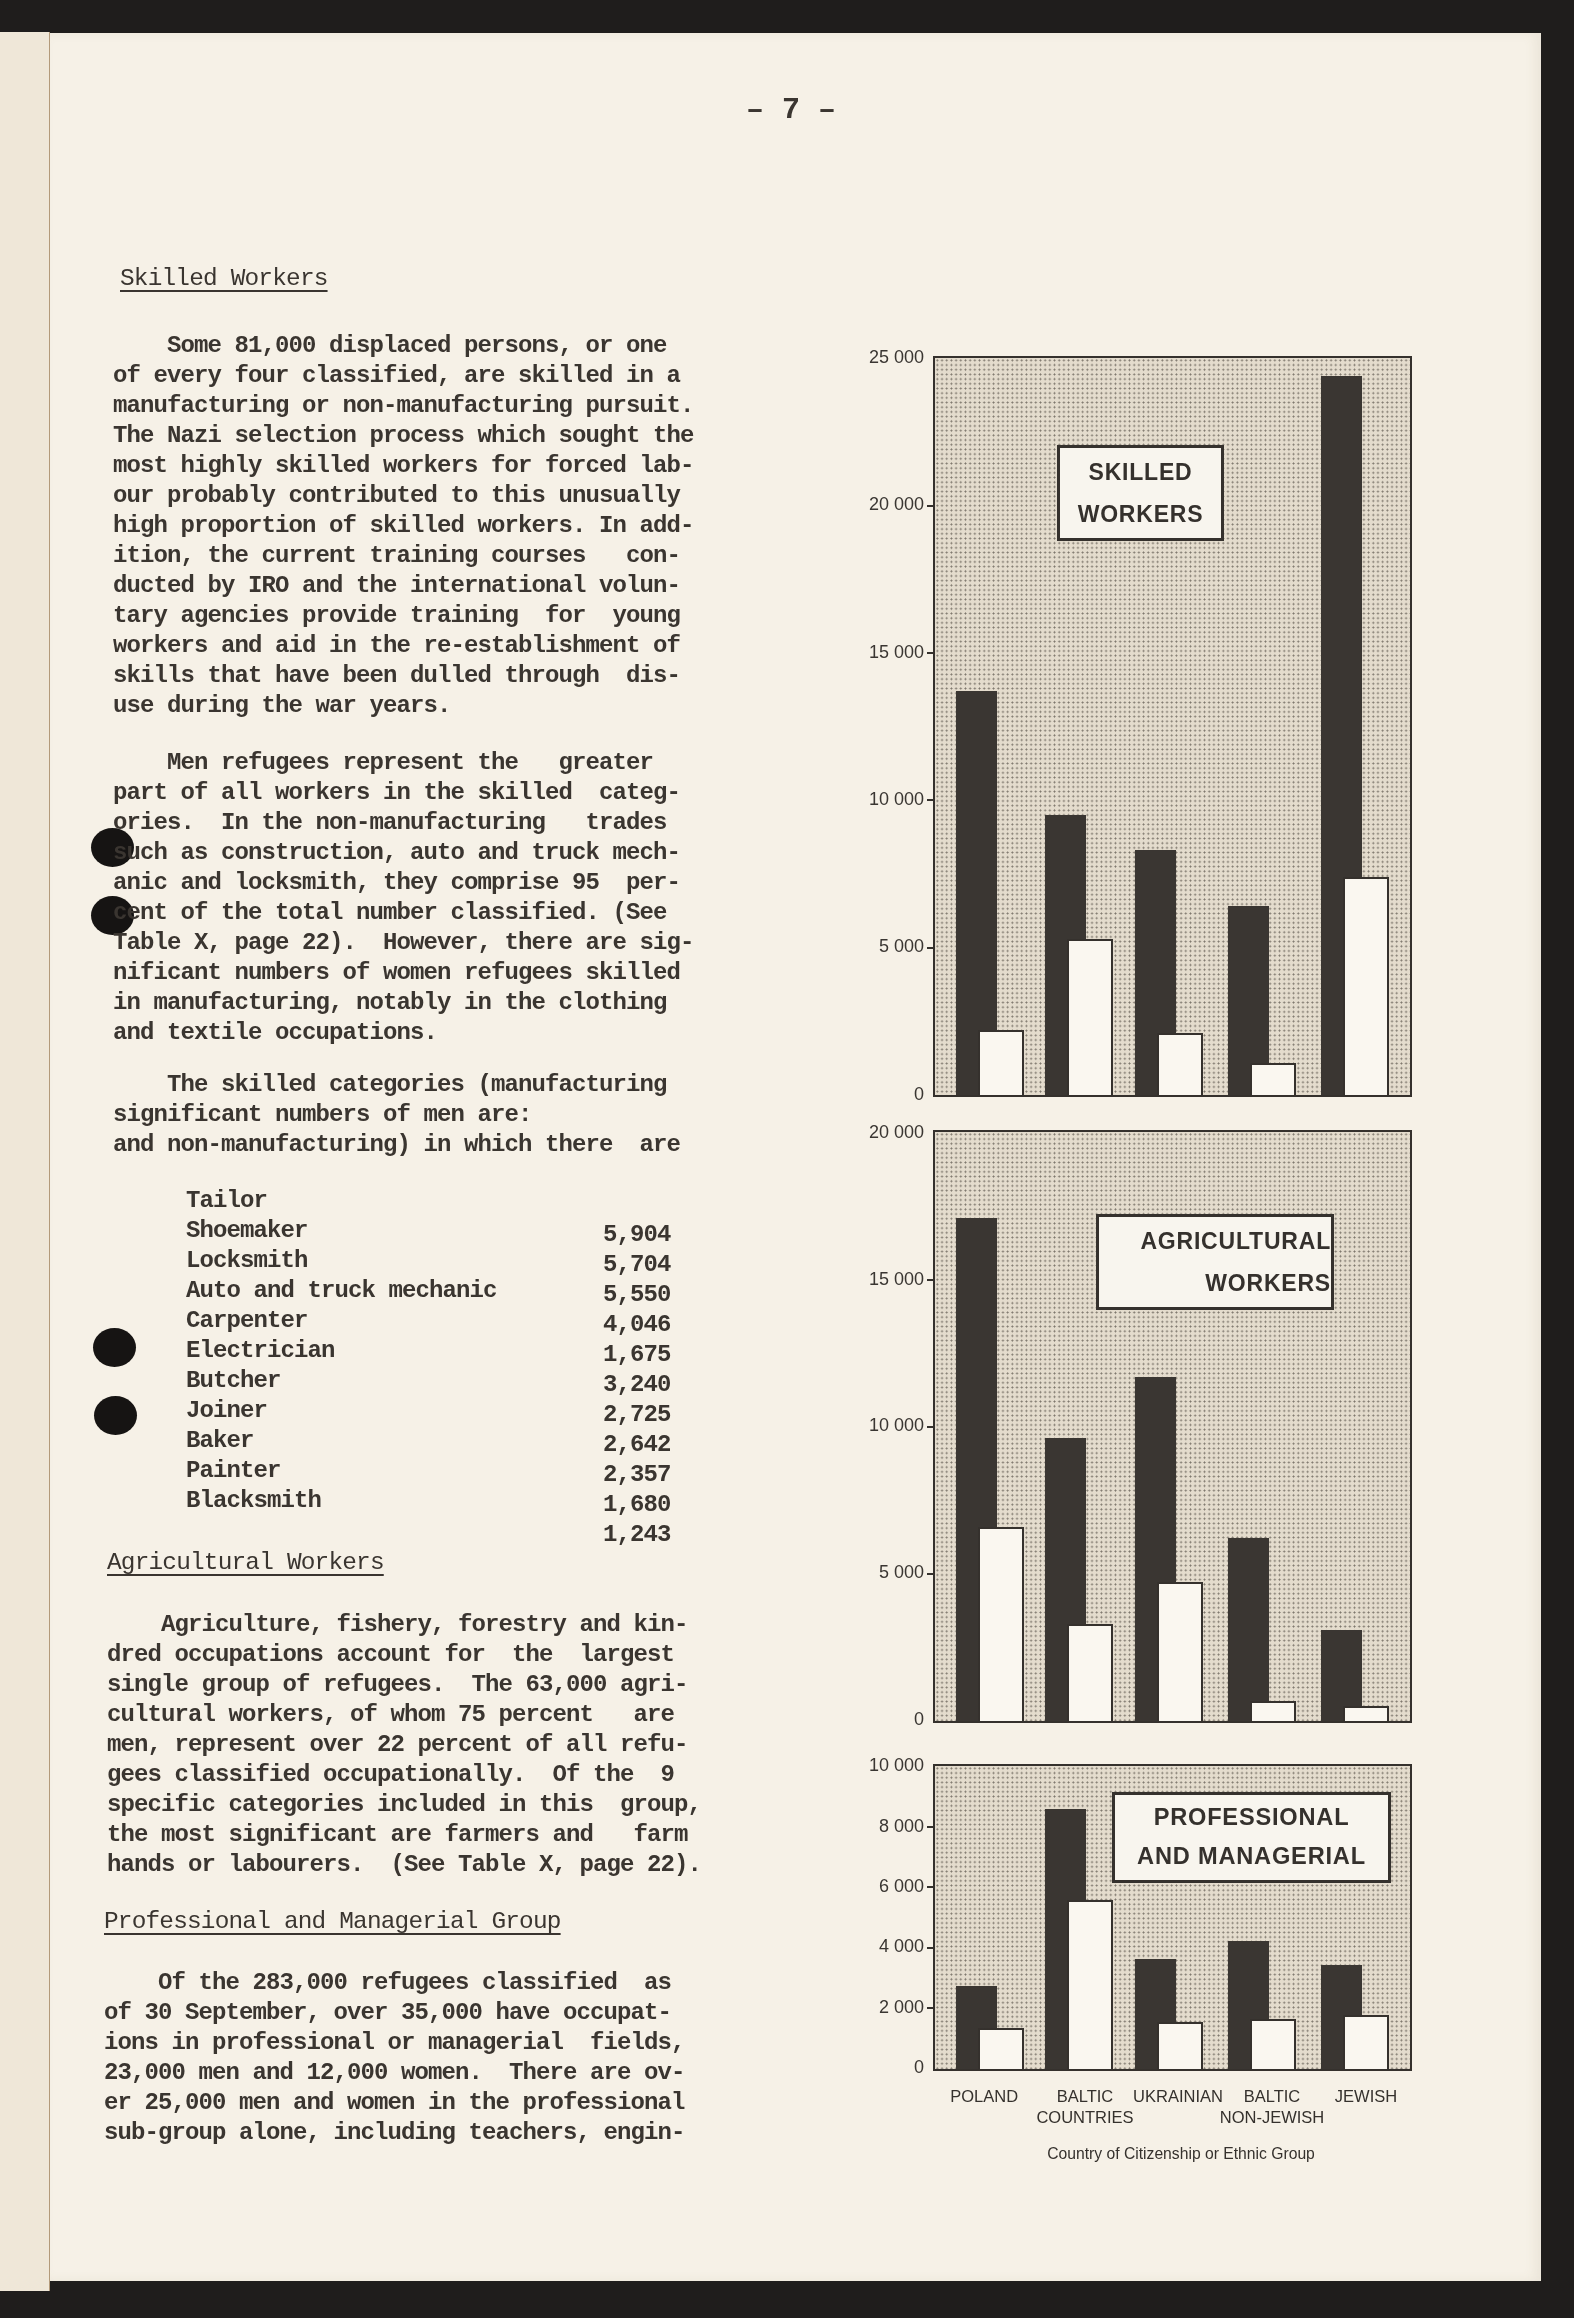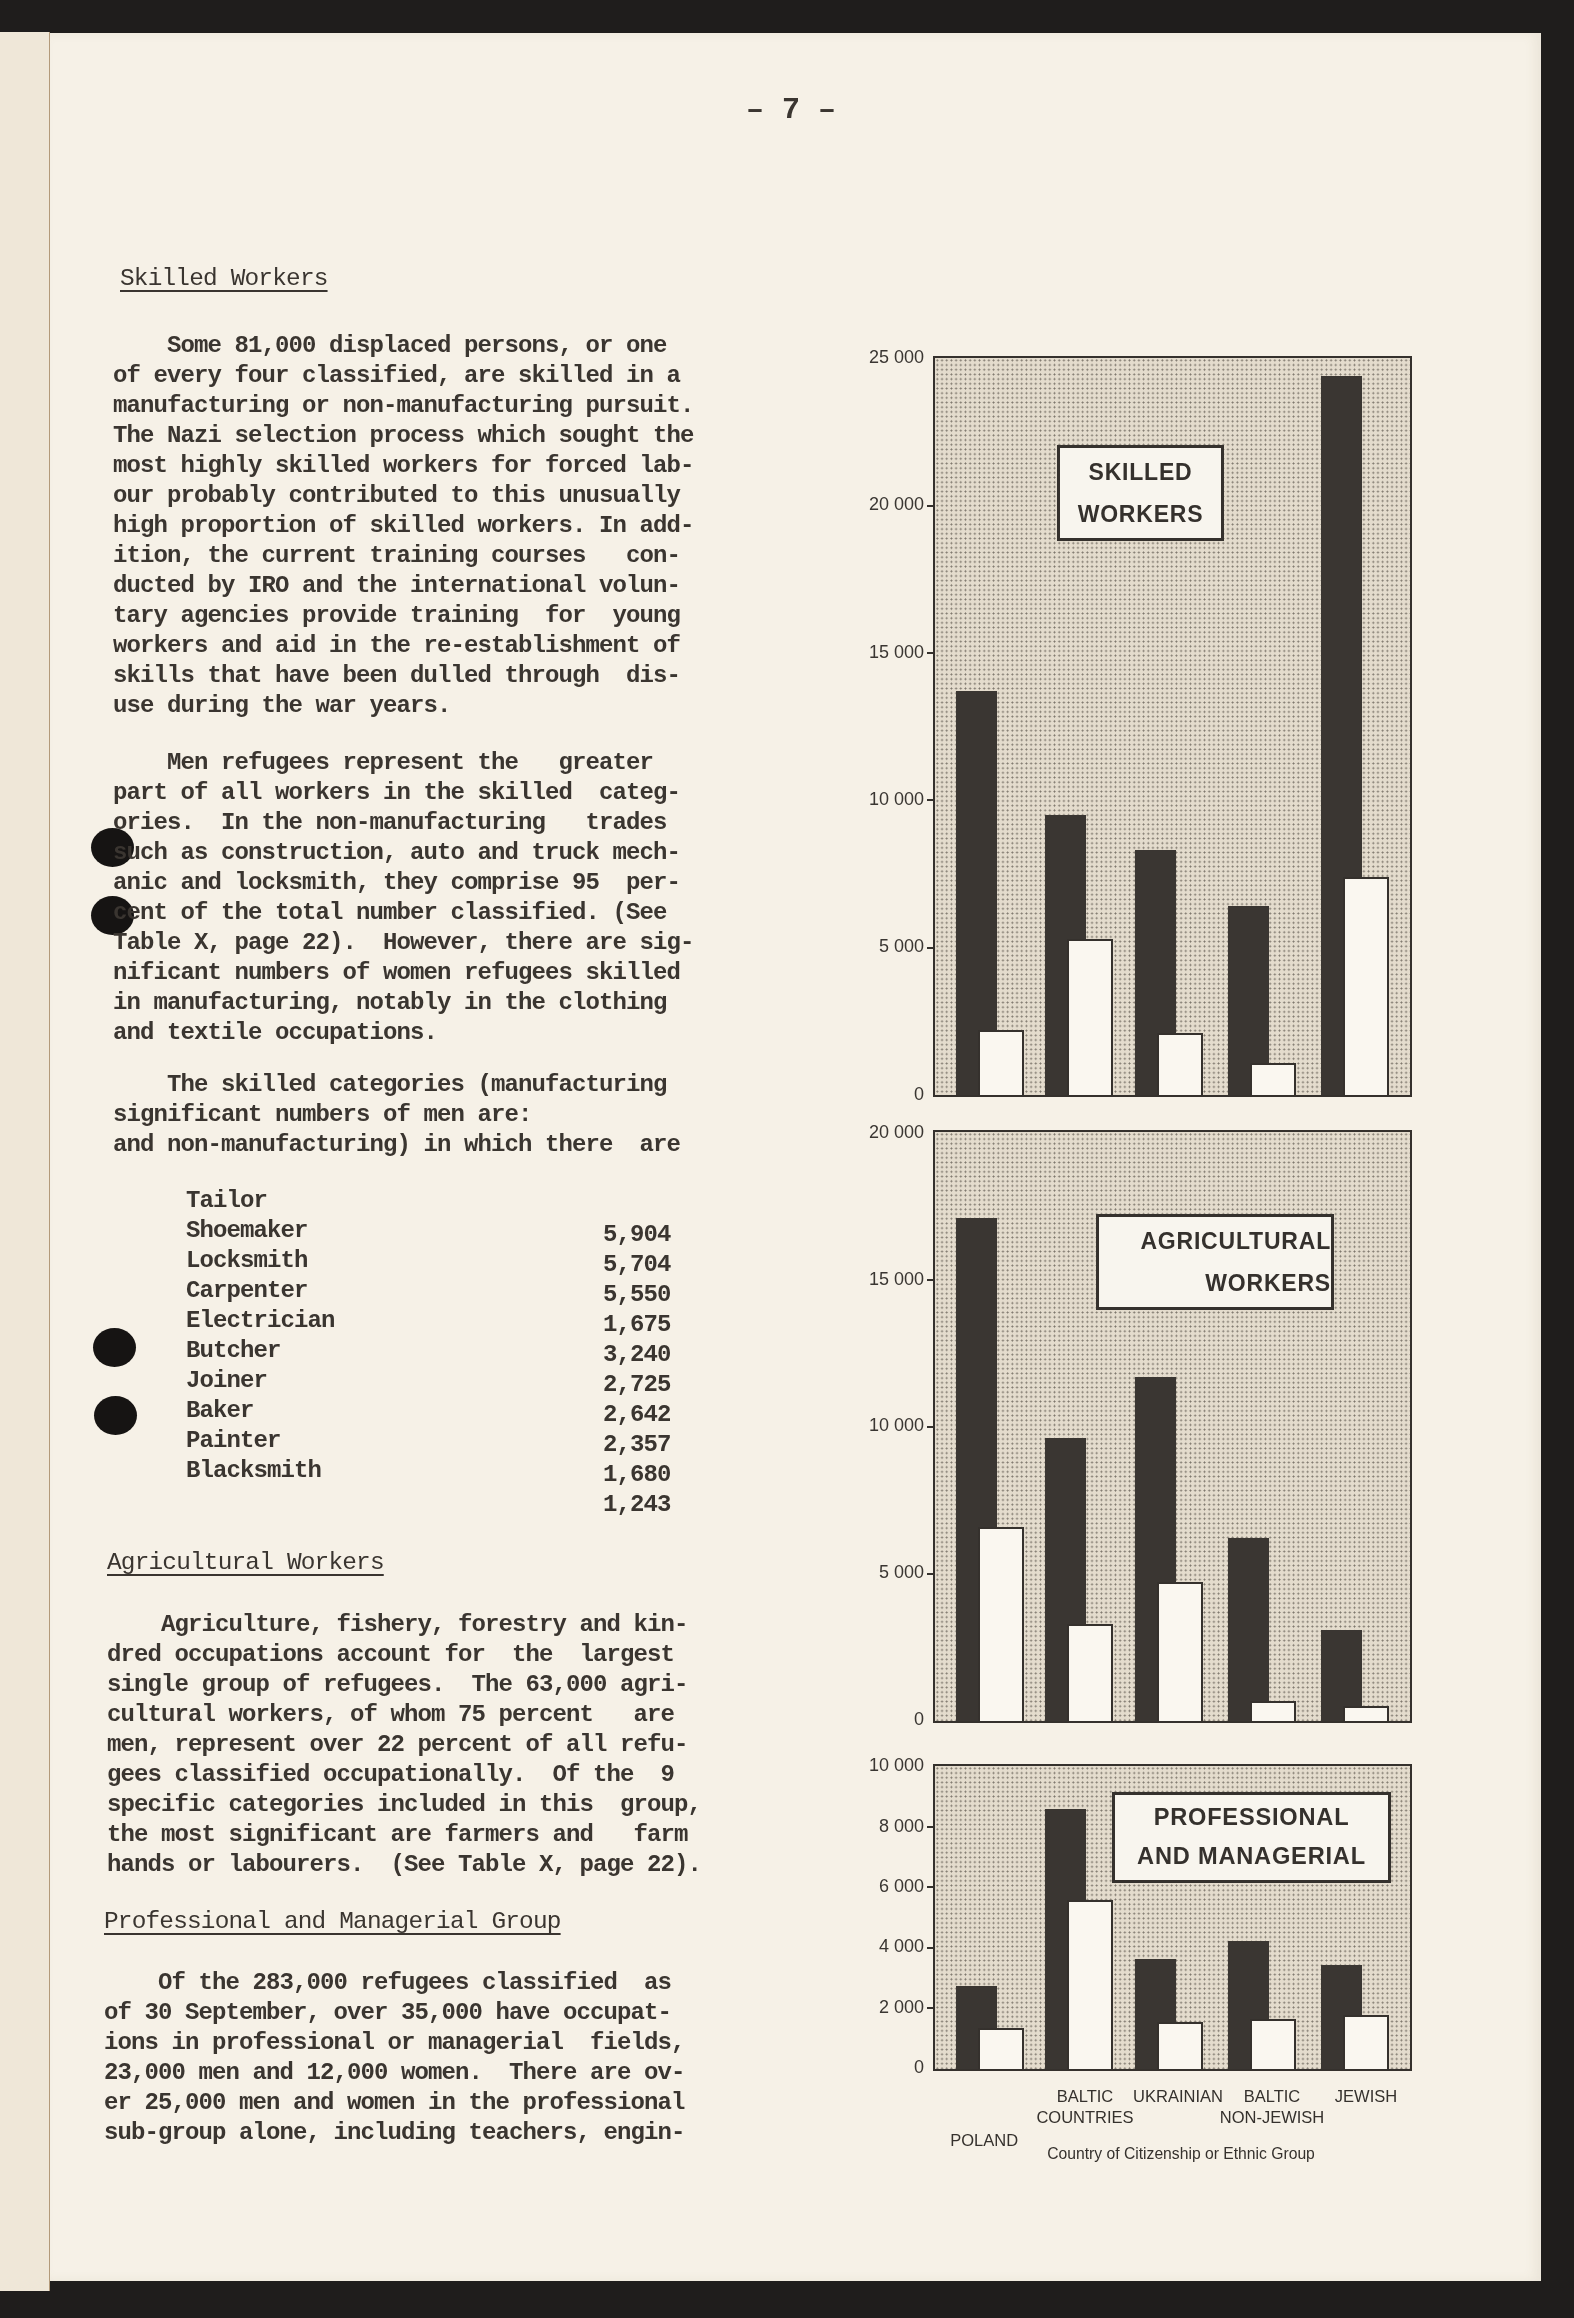--- a/index.html
+++ b/index.html
@@ -52,20 +52,24 @@
       <span>Tailor</span>
       <span class="val">5,904</span>
     </div>
     <div class="occ-row">
       <span>Shoemaker</span>
       <span class="val">5,704</span>
     </div>
     <div class="occ-row">
       <span>Locksmith</span>
       <span class="val">5,550</span>
+    </div>
+    <div class="occ-row">
+      <span>Auto and truck mechanic</span>
+      <span class="val">4,046</span>
     </div>
     <div class="occ-row">
       <span>Carpenter</span>
       <span class="val">1,675</span>
     </div>
     <div class="occ-row">
       <span>Electrician</span>
       <span class="val">3,240</span>
     </div>
     <div class="occ-row">
@@ -143,21 +147,21 @@
   <path d="M8 28 Q22 22 36 28 L38 75 L42 110 L30 110 L30 134 L26 134 L26 110 L18 110 L18 134 L14 134 L14 110 L2 110 L6 75 Z" fill="#35312d"></path>
 </svg>
 <svg class="figure" style="left:1141px; top:604px;" width="36" height="115" viewBox="0 0 46 146">
   <circle cx="23" cy="13" r="12" fill="#35312d"></circle>
   <path d="M5 30 Q23 22 41 30 L42 85 L36 88 L36 144 L26 144 L24 100 L22 144 L12 144 L10 88 L4 85 Z" fill="#35312d"></path>
 </svg>
 <div class="pointer" style="left:1102px; top:721px; height:208px;"></div>
 <div class="pointer" style="left:1162px; top:721px; height:120px;"></div>
 
 <div class="cat-labels" id="cat-labels">
-    <div class="cat" style="left: -11.8px; width: 118px; top: 0px; margin-top: 44px;"><div>POLAND</div><div>&nbsp;</div></div>
+    <div class="cat" style="left: -11.8px; width: 118px; top: 0px;"><div>POLAND</div><div>&nbsp;</div></div>
     <div class="cat" style="left: 89px; width: 118px; top: 0px;"><div>BALTIC</div><div>COUNTRIES</div></div>
     <div class="cat" style="left: 182px; width: 118px; top: 0px;"><div>UKRAINIAN</div><div>&nbsp;</div></div>
     <div class="cat" style="left: 276px; width: 118px; top: 0px;"><div>BALTIC</div><div>NON-JEWISH</div></div>
     <div class="cat" style="left: 370px; width: 118px; top: 0px;"><div>JEWISH</div><div>&nbsp;</div></div>
   </div>
 <div class="xlabel">Country of Citizenship or Ethnic Group</div>
 
 <div class="plot" style="left: 933px; top: 356px; width: 479px; height: 741px;">
     <div class="bar men" style="left: 21px; height: 404px; width: 41px;"></div>
     <div class="bar men" style="left: 110px; height: 280px; width: 41px;"></div>

